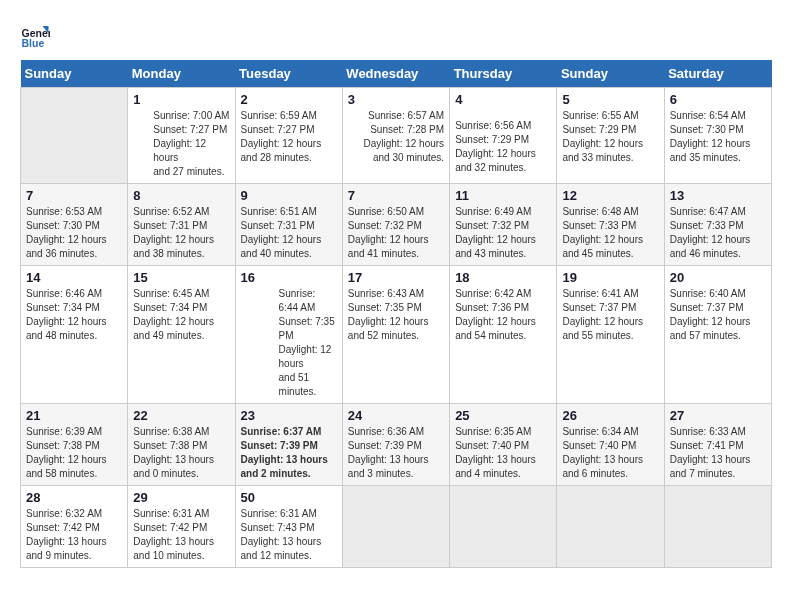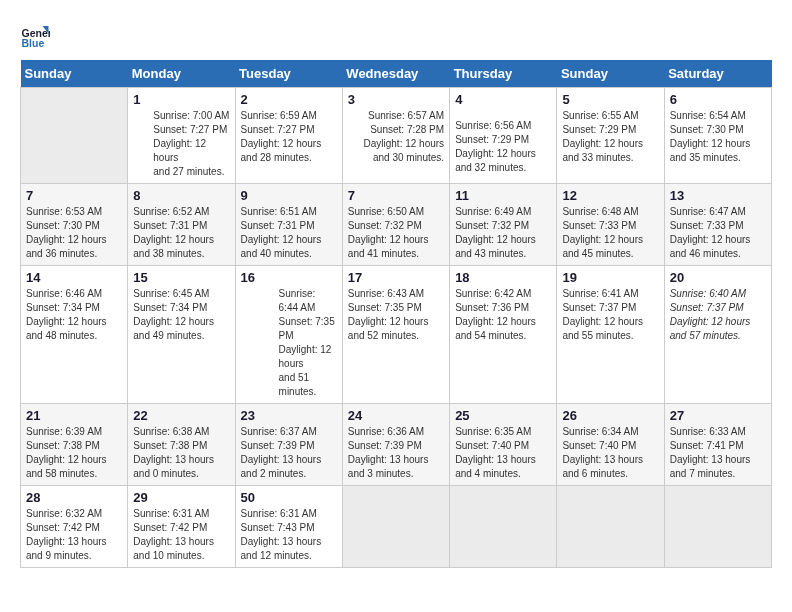--- a/index.html
+++ b/index.html
@@ -250,21 +250,21 @@
         </td>
         <td>
           <span class="day-num">19</span>
           <div class="day-info" style="white-space: pre-line;">Sunrise: 6:41 AM
 Sunset: 7:37 PM
 Daylight: 12 hours
 and 55 minutes.</div>
         </td>
         <td>
           <span class="day-num">20</span>
-          <div class="day-info" style="white-space: pre-line; font-style: italic;">Sunrise: 6:40 AM
+          <div class="day-info" style="white-space: pre-line;">Sunrise: 6:40 AM
 Sunset: 7:37 PM
 Daylight: 12 hours
 and 57 minutes.</div>
         </td>
       </tr>
       <tr>
         <td>
           <span class="day-num">21</span>
           <div class="day-info" style="white-space: pre-line;">Sunrise: 6:39 AM
 Sunset: 7:38 PM
@@ -273,21 +273,21 @@
         </td>
         <td>
           <span class="day-num">22</span>
           <div class="day-info" style="white-space: pre-line;">Sunrise: 6:38 AM
 Sunset: 7:38 PM
 Daylight: 13 hours
 and 0 minutes.</div>
         </td>
         <td>
           <span class="day-num">23</span>
-          <div class="day-info" style="white-space: pre-line;">Sunrise: 6:37 AM
+          <div class="day-info" style="white-space: pre-line; font-weight: bold;">Sunrise: 6:37 AM
 Sunset: 7:39 PM
 Daylight: 13 hours
 and 2 minutes.</div>
         </td>
         <td>
           <span class="day-num">24</span>
           <div class="day-info" style="white-space: pre-line;">Sunrise: 6:36 AM
 Sunset: 7:39 PM
 Daylight: 13 hours
 and 3 minutes.</div>

